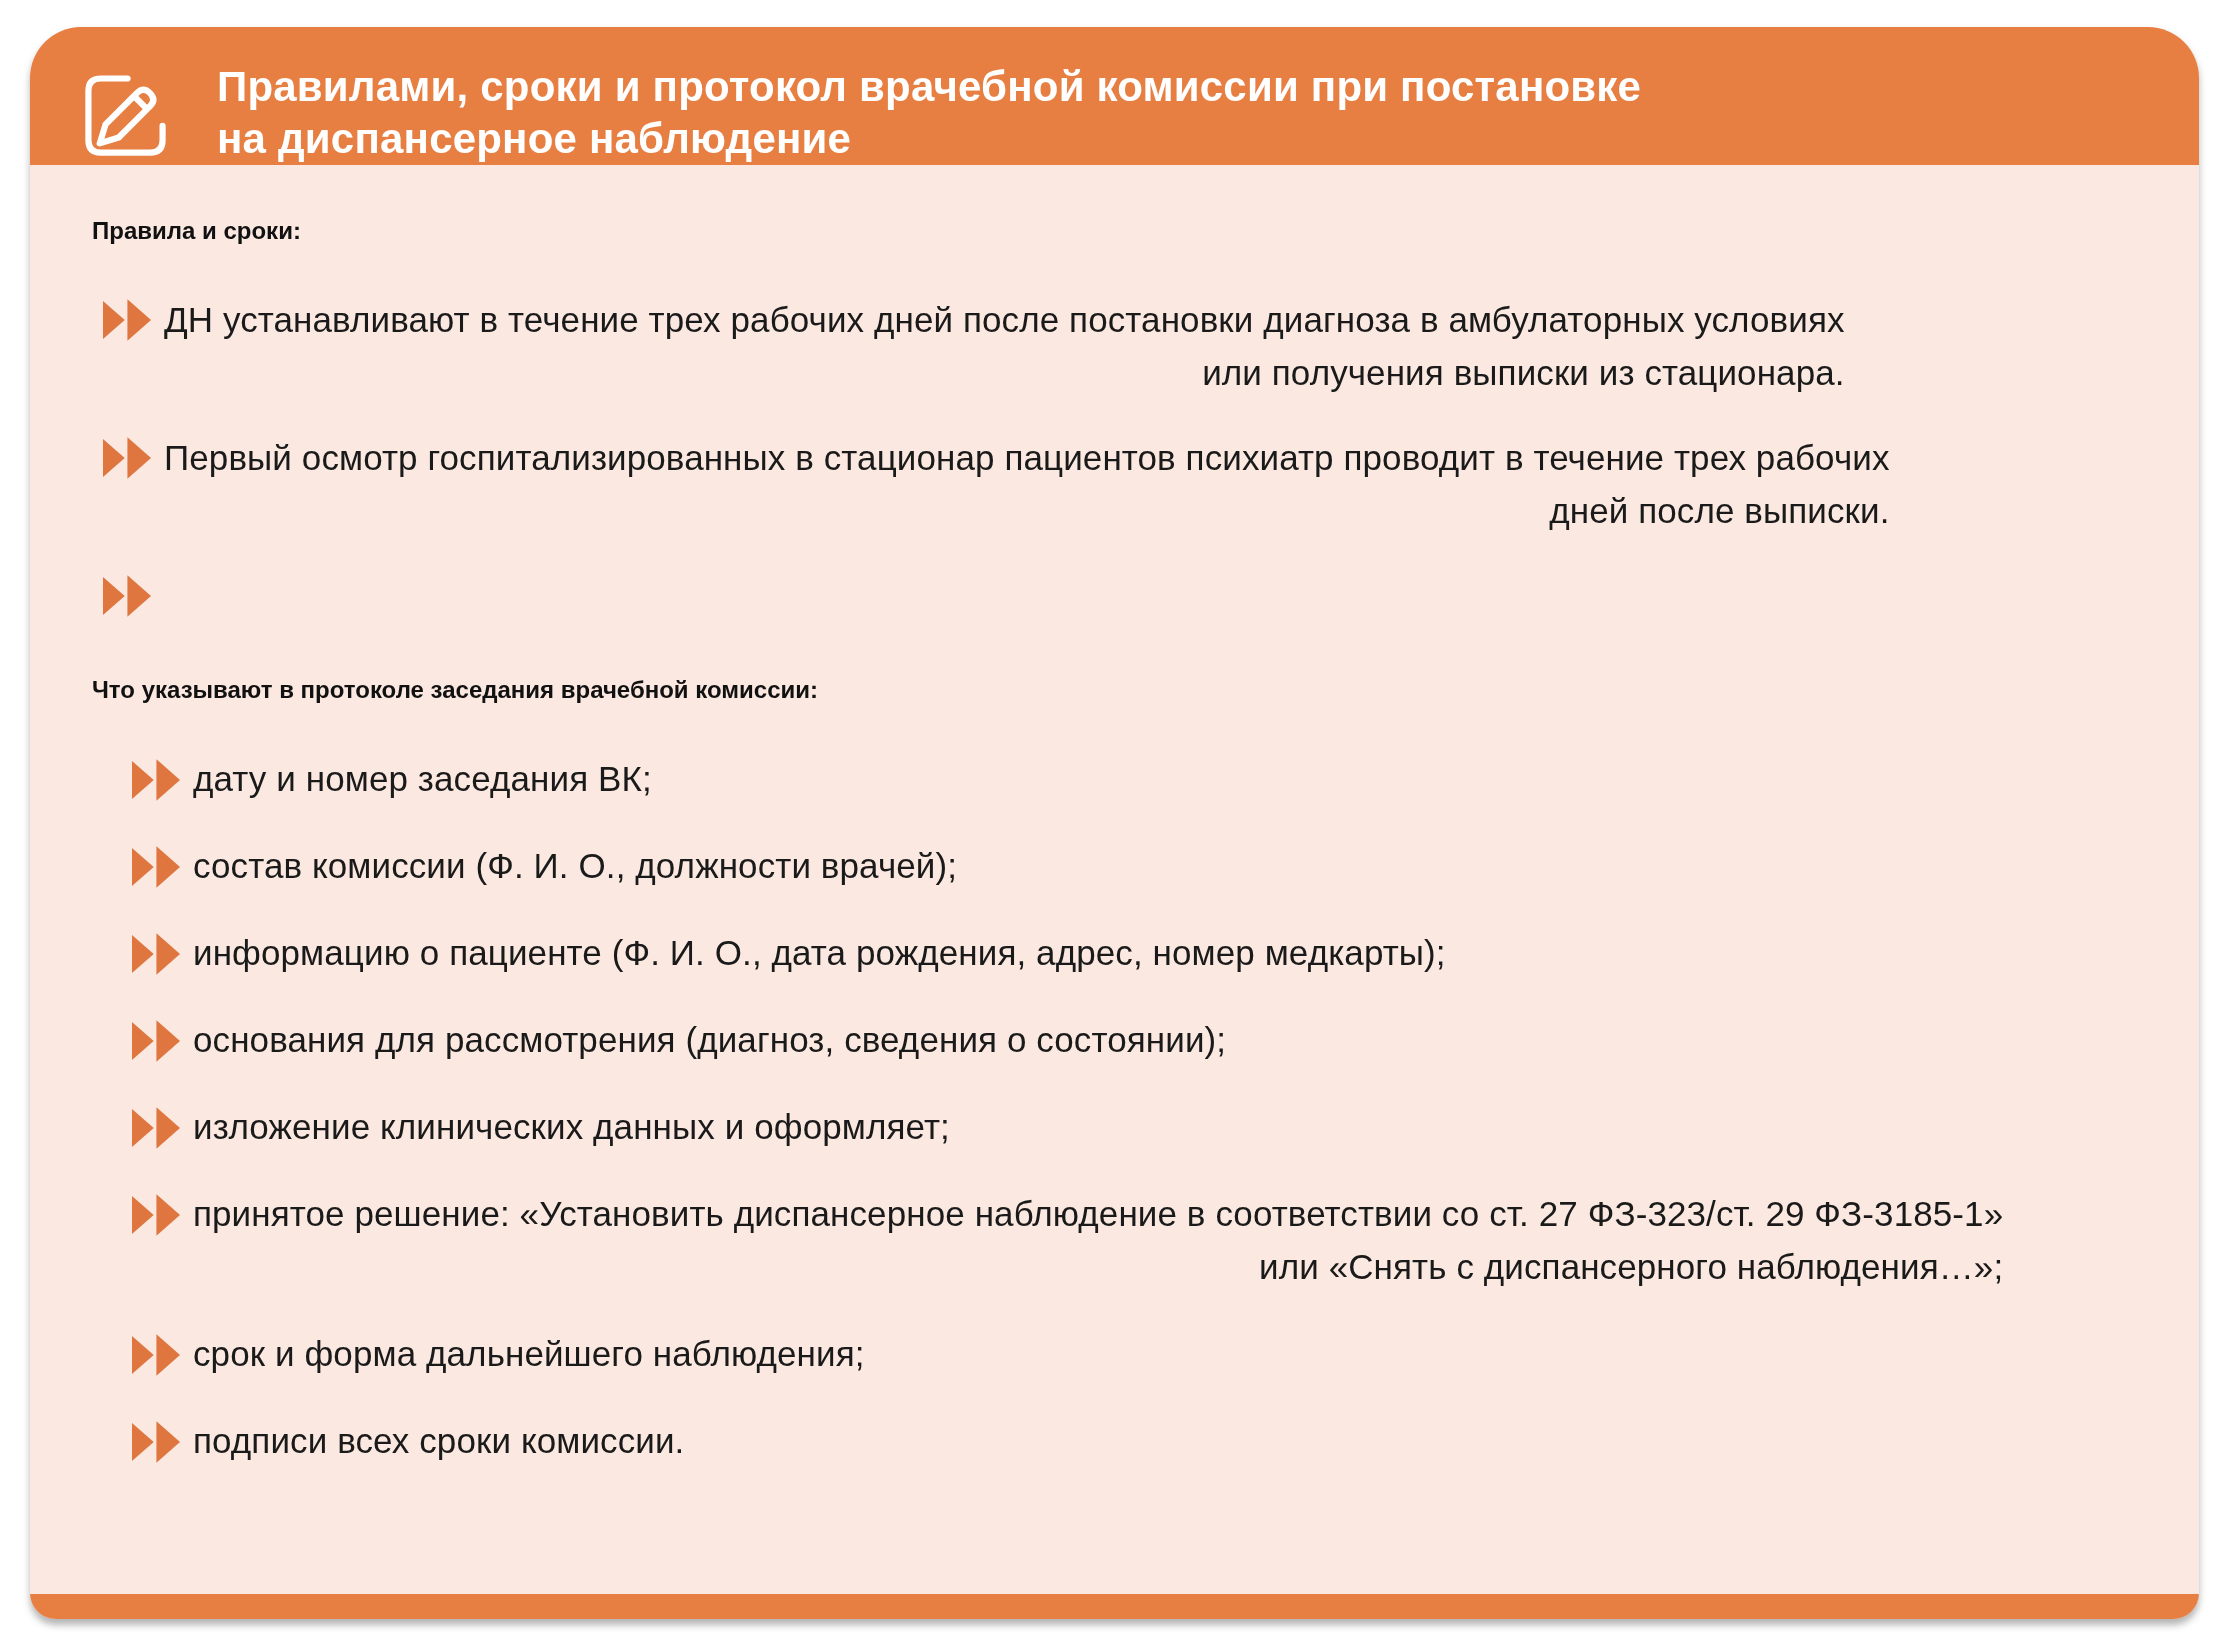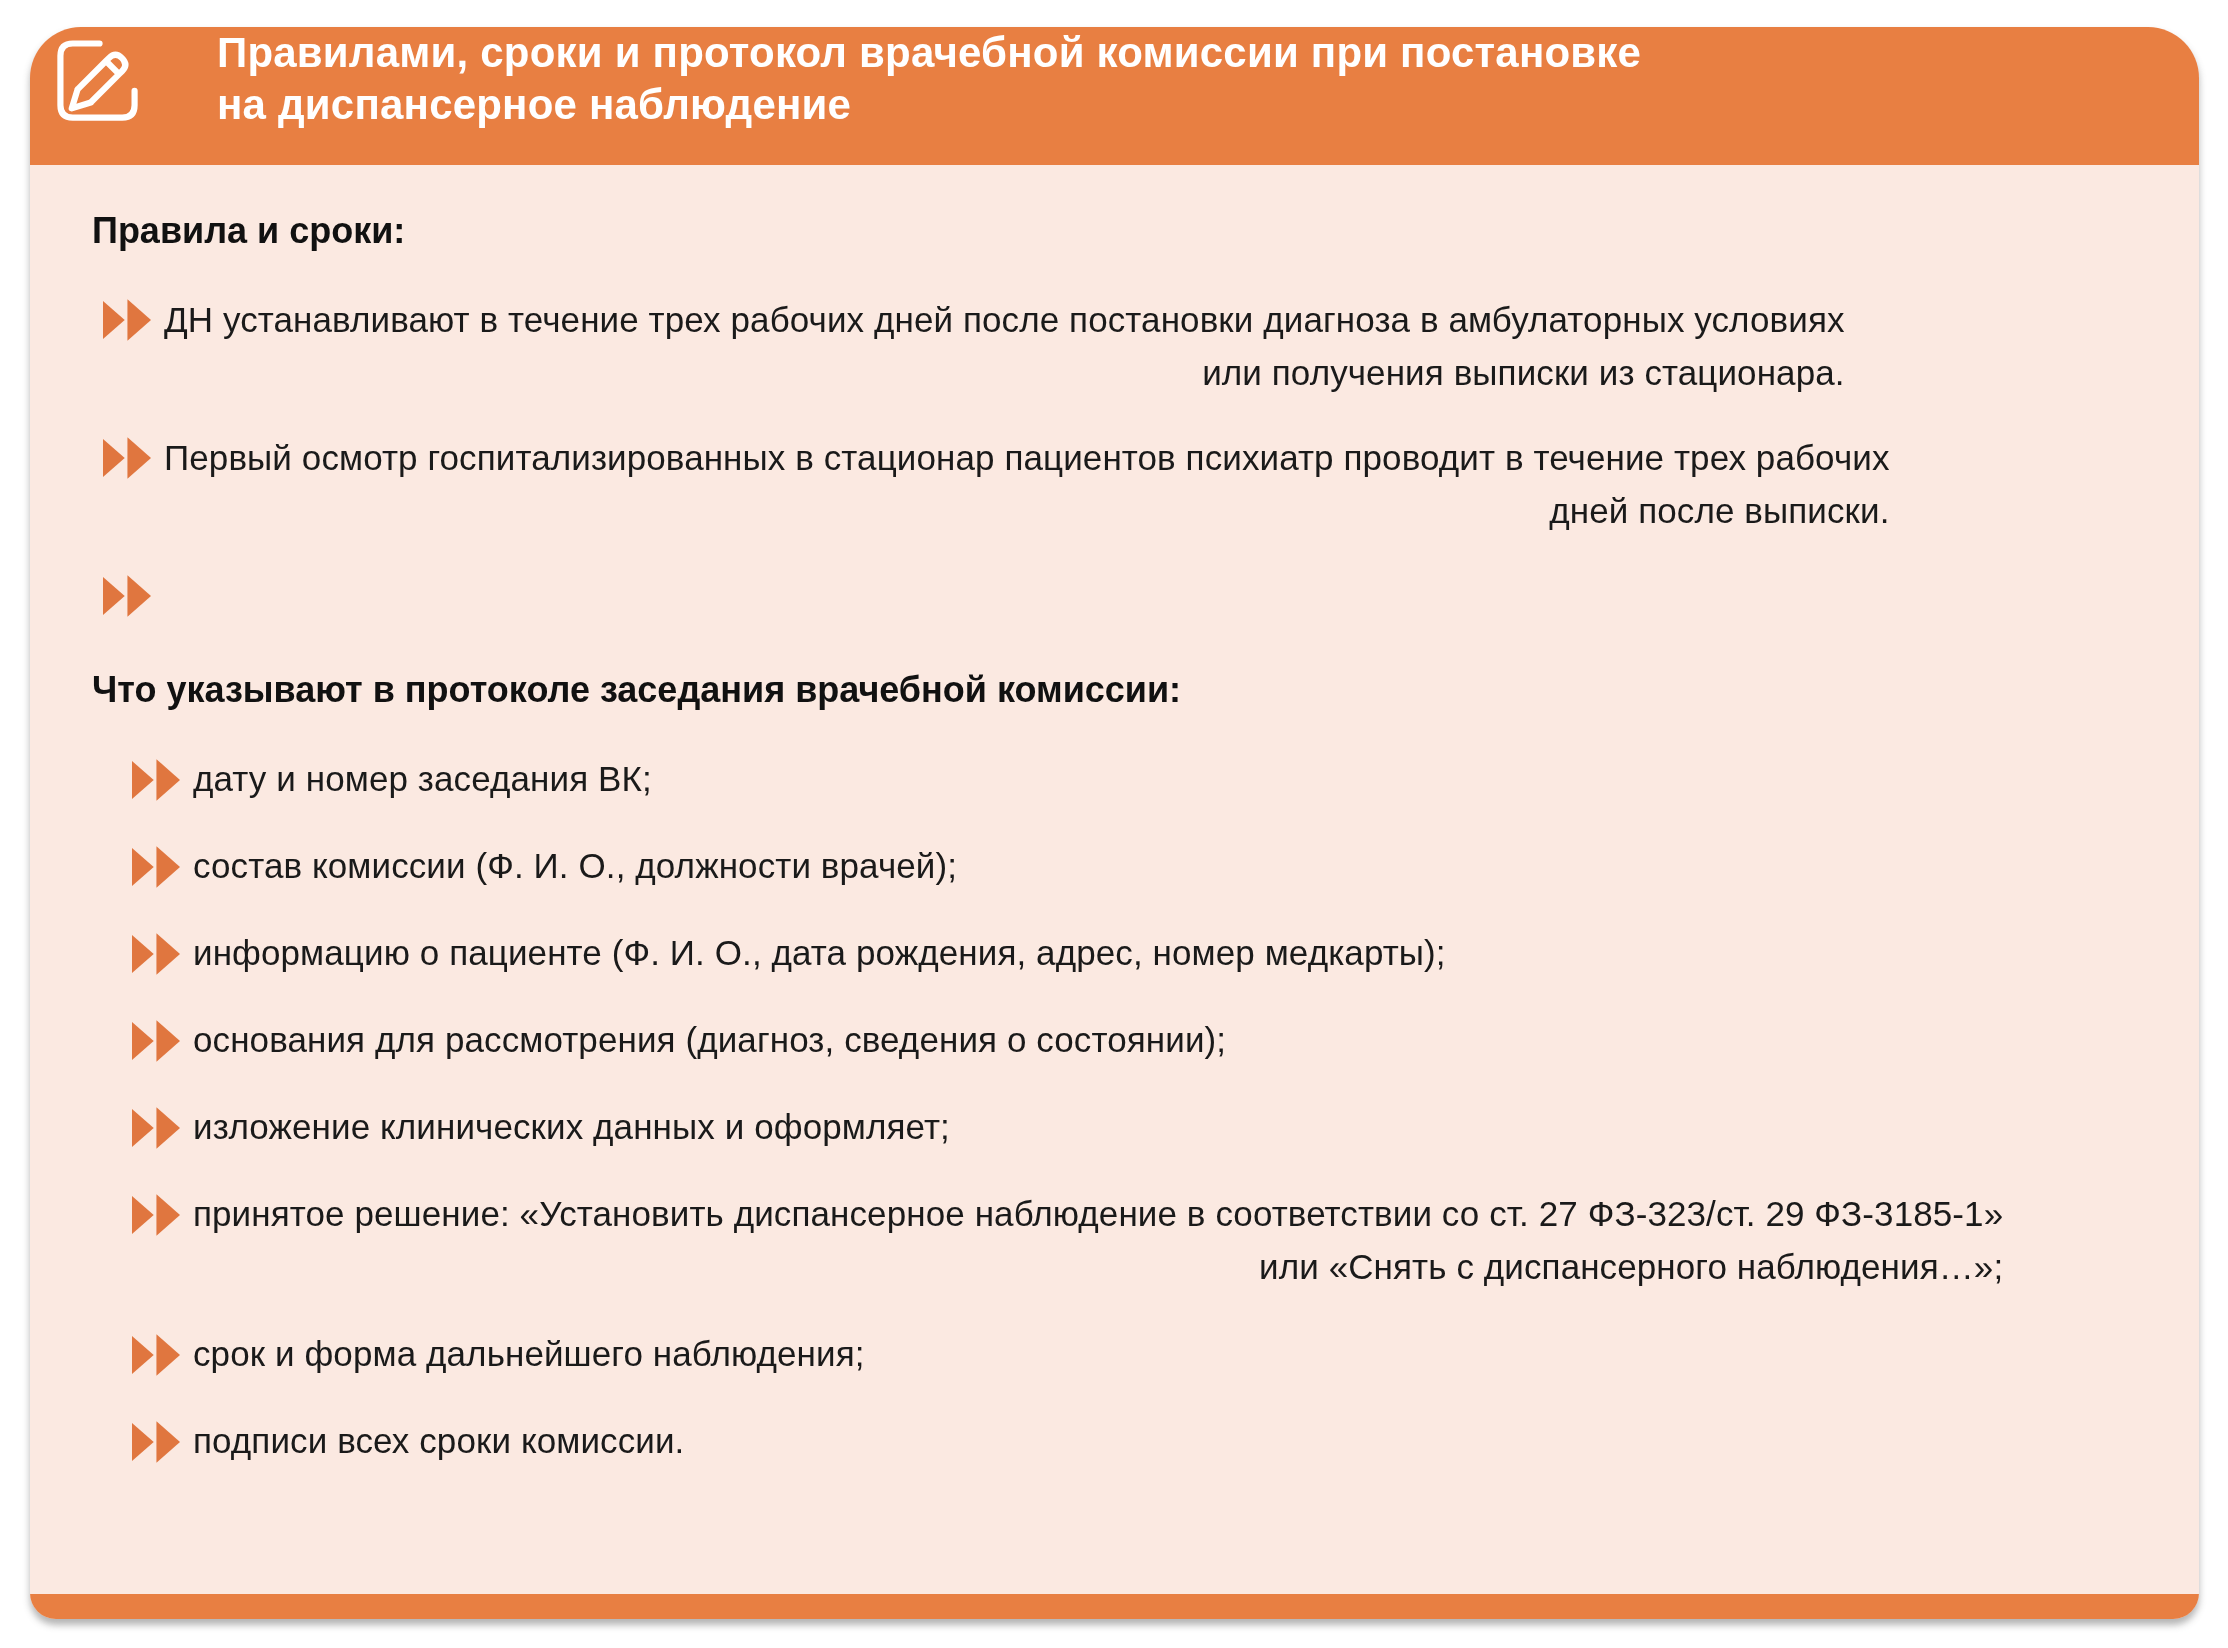--- a/index.html
+++ b/index.html
@@ -22,43 +22,42 @@
     width:2169px;height:1592px;
     display:flex;flex-direction:column;
     border-radius:51px 51px 26px 26px;
     overflow:hidden;
     box-shadow:0 5.5px 7.3px rgba(90,90,90,.45);
     background:var(--peach);
   }
   .card-header{
     flex:0 0 138px;
     background:var(--orange);
-    display:flex;align-items:flex-start;
-    padding-left:16px;
-    gap:28px;
+    display:flex;align-items:flex-end;
+    padding-left:44px;
   }
   .icon-box{flex:0 0 103px;height:103px;display:block;}
   .icon-box svg{width:103px;height:103px;display:block;}
   .card-title{
     margin:0 0 0 40px;
     color:var(--title);
     font-size:42px;font-weight:bold;
     line-height:52px;
     white-space:pre-line;
     letter-spacing:0.2px;
   }
   .card-body{
     flex:1 1 auto;
     padding:0 37px 0 62px;
     color:var(--text);
   }
   .section{display:flow-root;}
   .section h2{
     margin:51px 0 40px 0;
-    font-size:36px;line-height:44px;font-weight:bold;color:#111;
+    font-size:24px;line-height:44px;font-weight:bold;color:#111;
   }
   .section:first-child h2{margin-top:44px;}
   .section ul{list-style:none;margin:0 0 0 11px;padding:0;text-align:right;}
   .section li{display:flex;align-items:flex-start;}
   .section:nth-child(1) li{margin-bottom:32px;}
   .section:nth-child(2) li{margin-bottom:34px;margin-left:29px;}
   .section li:last-child{margin-bottom:0;}
   .chev{flex:0 0 48px;margin-top:6.4px;}
   .chev svg{display:block;width:48px;height:42px;}
   .txt{

